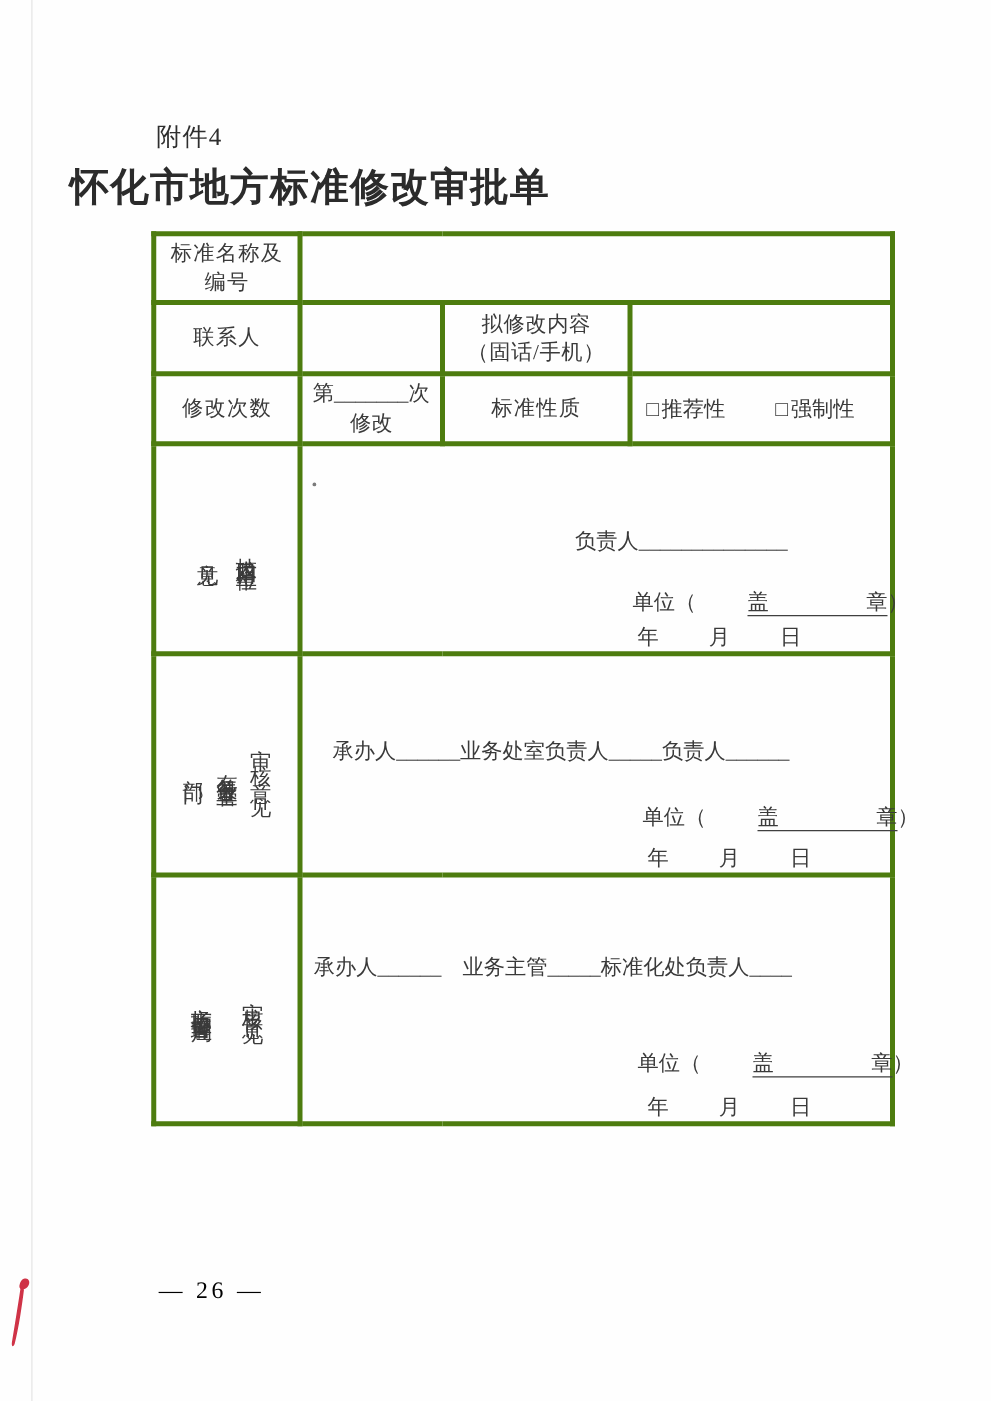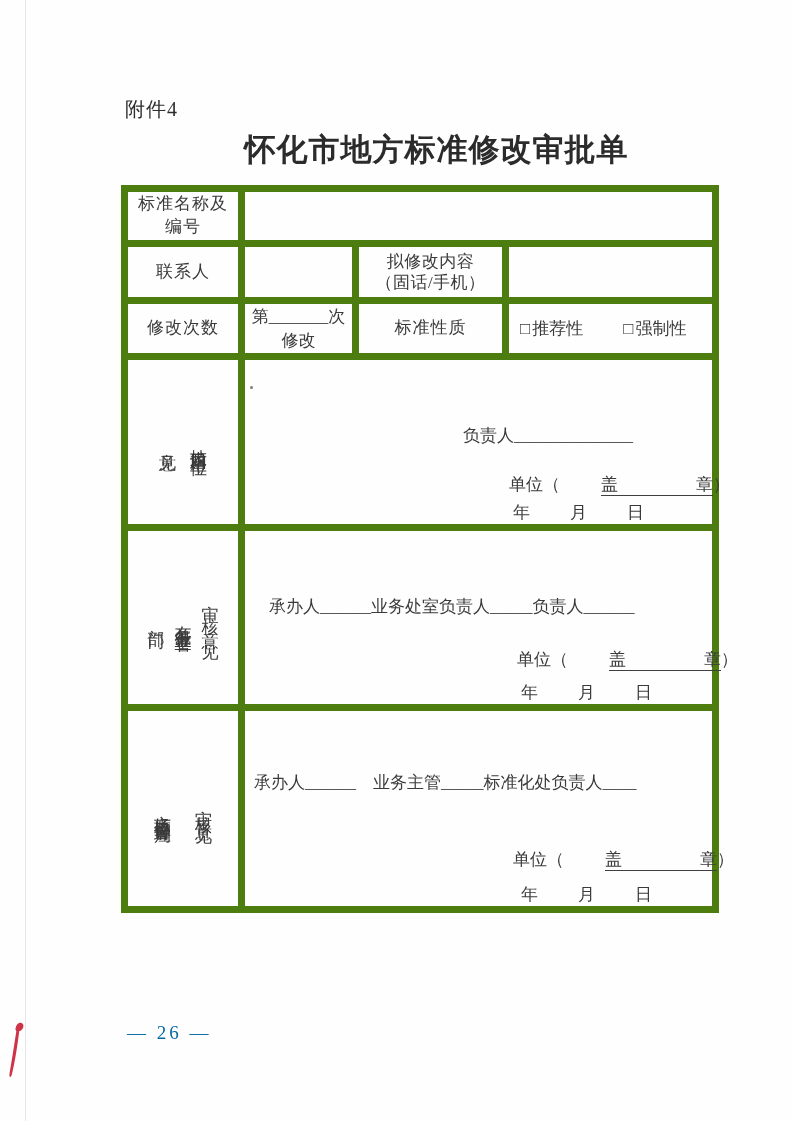--- a/index.html
+++ b/index.html
@@ -3,26 +3,26 @@
 <meta charset="utf-8">
 <style>
   html,body{margin:0;padding:0;background:#ffffff;}
   .page{
     position:relative;width:793px;height:1121px;background:#fefefe;overflow:hidden;
     font-family:"Liberation Serif","DejaVu Serif",serif;color:#3a3a3a;
   }
   .scan-edge{position:absolute;left:25px;top:0;width:1px;height:1121px;background:#dcdcdc;opacity:.75;}
   .attachment{position:absolute;left:125px;top:96px;font-size:20px;letter-spacing:1px;color:#2e2e2e;}
   .title{
-    position:absolute;left:0;top:129px;width:793px;text-align:center;padding-left:80px;box-sizing:border-box;
+    position:absolute;left:0;top:129px;width:793px;text-align:left;padding-left:56px;box-sizing:border-box;
     font-family:"Liberation Sans","DejaVu Sans",sans-serif;font-weight:700;font-size:31px;color:#2b2b2b;letter-spacing:1px;
   }
   .tablewrap{position:absolute;left:121px;top:185px;}
   table.form{border-collapse:collapse;table-layout:fixed;width:591px;}
-  table.form td{border:7px solid #4d7c0f;font-size:17px;padding:0;vertical-align:middle;}
+  table.form td{border:4px solid #4d7c0f;font-size:17px;padding:0;vertical-align:middle;}
   tr.r1{height:55px}tr.r2{height:57px}tr.r3{height:56px}tr.r4{height:67px}
   tr.r5{height:65px}tr.r6{height:147px}tr.r7{height:163px}tr.r8{height:188px}
   td.lab{text-align:center;white-space:pre-line;letter-spacing:1px;line-height:1.35;}
   td.lab2{text-align:center;white-space:pre-line;letter-spacing:.5px;line-height:1.25;font-size:16.5px;}
   td.val{background:transparent;}
   td.cnt{text-align:center;white-space:pre-line;line-height:1.4;}
   .opts{display:flex;flex-direction:row;align-items:center;gap:40px;padding-left:11px;}
   .opt{white-space:nowrap;}
   .cb{margin-right:2px;}
   
@@ -42,21 +42,21 @@
   .r7l1{margin:64px 0 0 24px;}
   .r7l2{margin:30px 0 0 272px;}
   .r7l3{margin:10px 0 0 276px;}
   .r8l1{margin:60px 0 0 9px;}
   .r8l2{margin:54px 0 0 268px;}
   .r8l3{margin:12px 0 0 276px;}
   .dateline{word-spacing:2.1em;}
   .seal-u{display:inline-block;border-bottom:1px solid #3f3f3f;line-height:1.15;margin-left:41px;}
   .seal-gap{display:inline-block;width:78px;}
   .stray-dot{position:absolute;left:250px;top:386px;width:3px;height:3px;border-radius:50%;background:#5a5a5a;opacity:.8;}
-  .pagenum{position:absolute;left:127px;top:1022px;font-size:19px;letter-spacing:3px;color:#0369a1;}
+  .pagenum{position:absolute;left:127px;top:1022px;font-size:19px;letter-spacing:3px;color:#000000;}
   .redmark{position:absolute;left:5px;top:1020px;}
 </style>
 </head>
 <body>
 
 <div class="page">
 
   <div class="scan-edge"></div>
 
   <div class="attachment">附件4</div>

